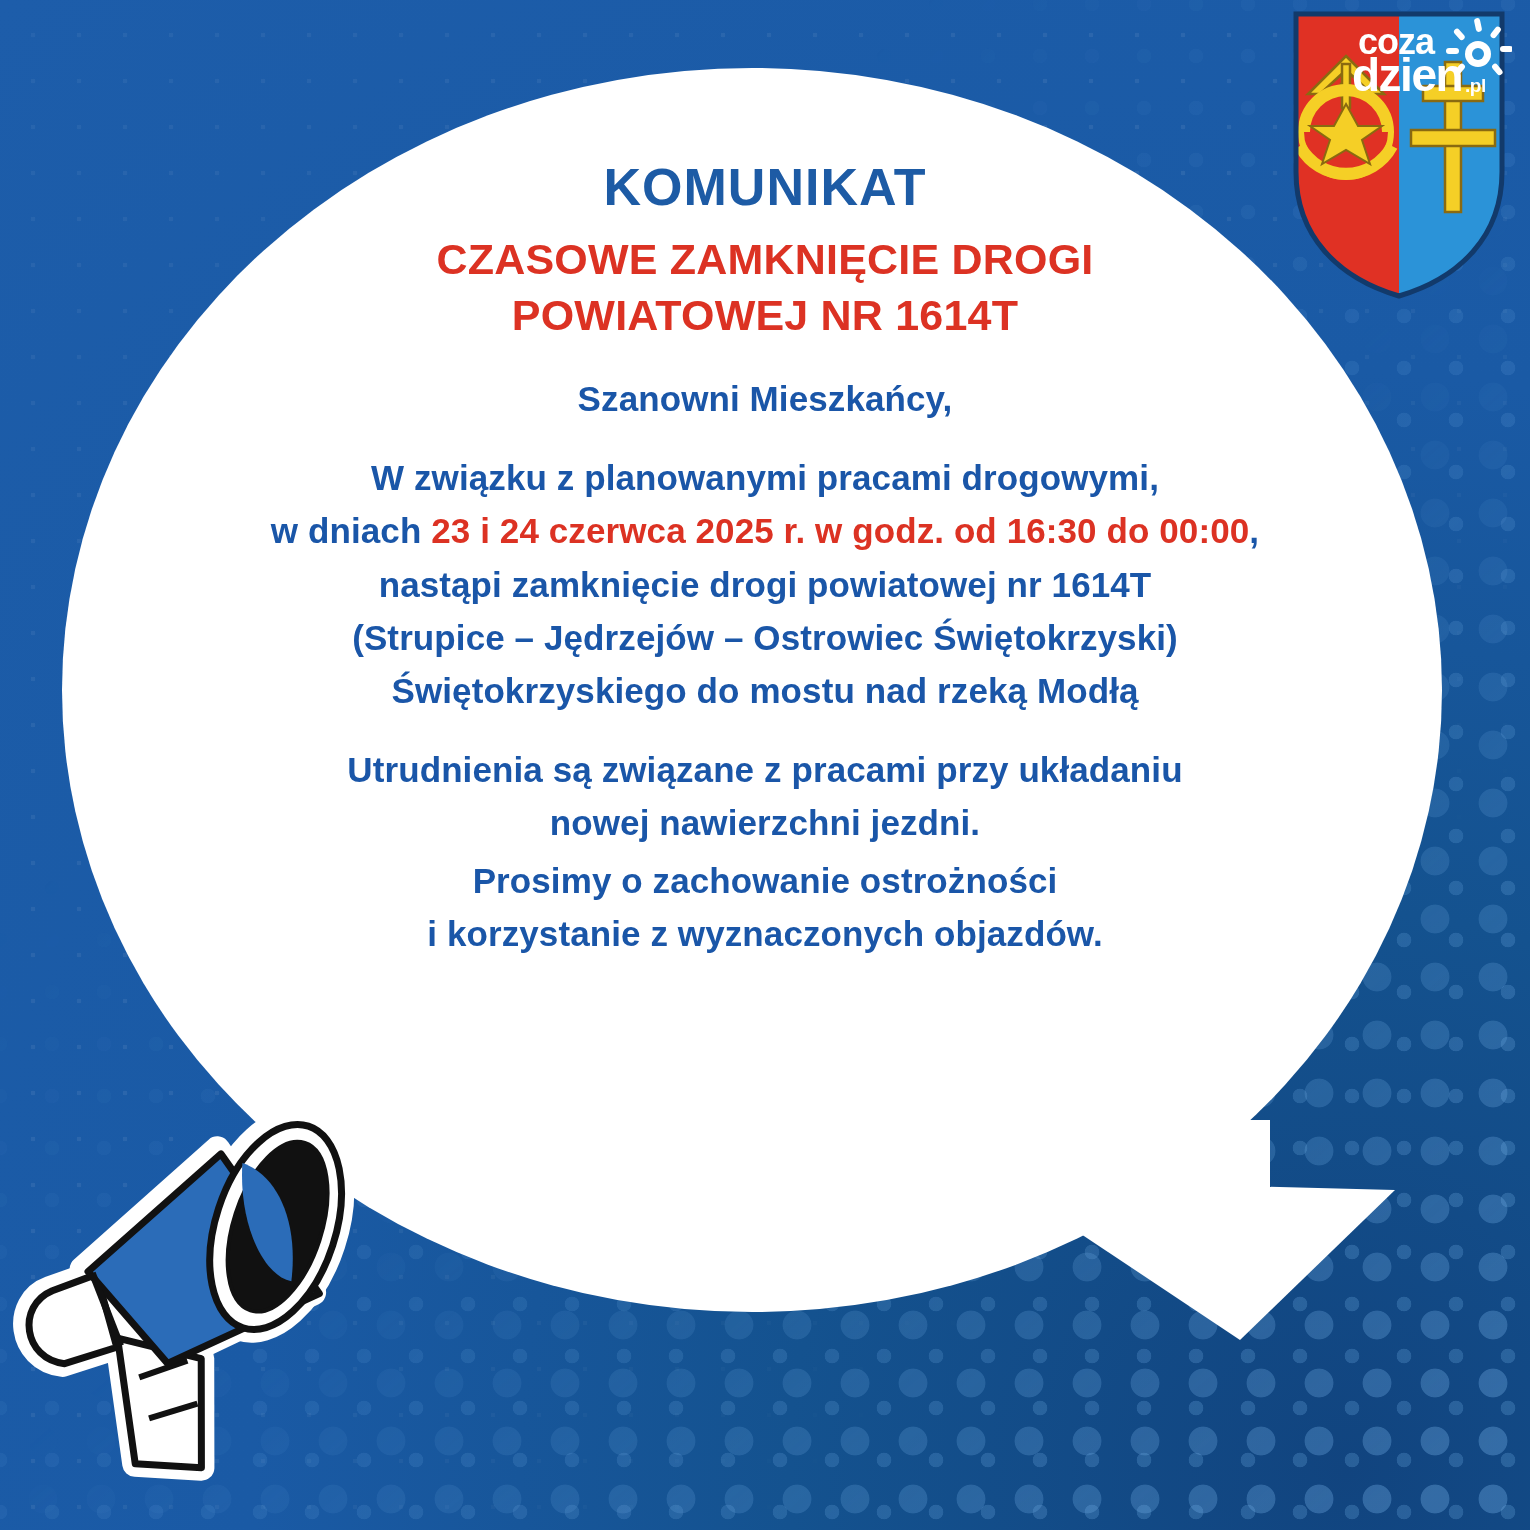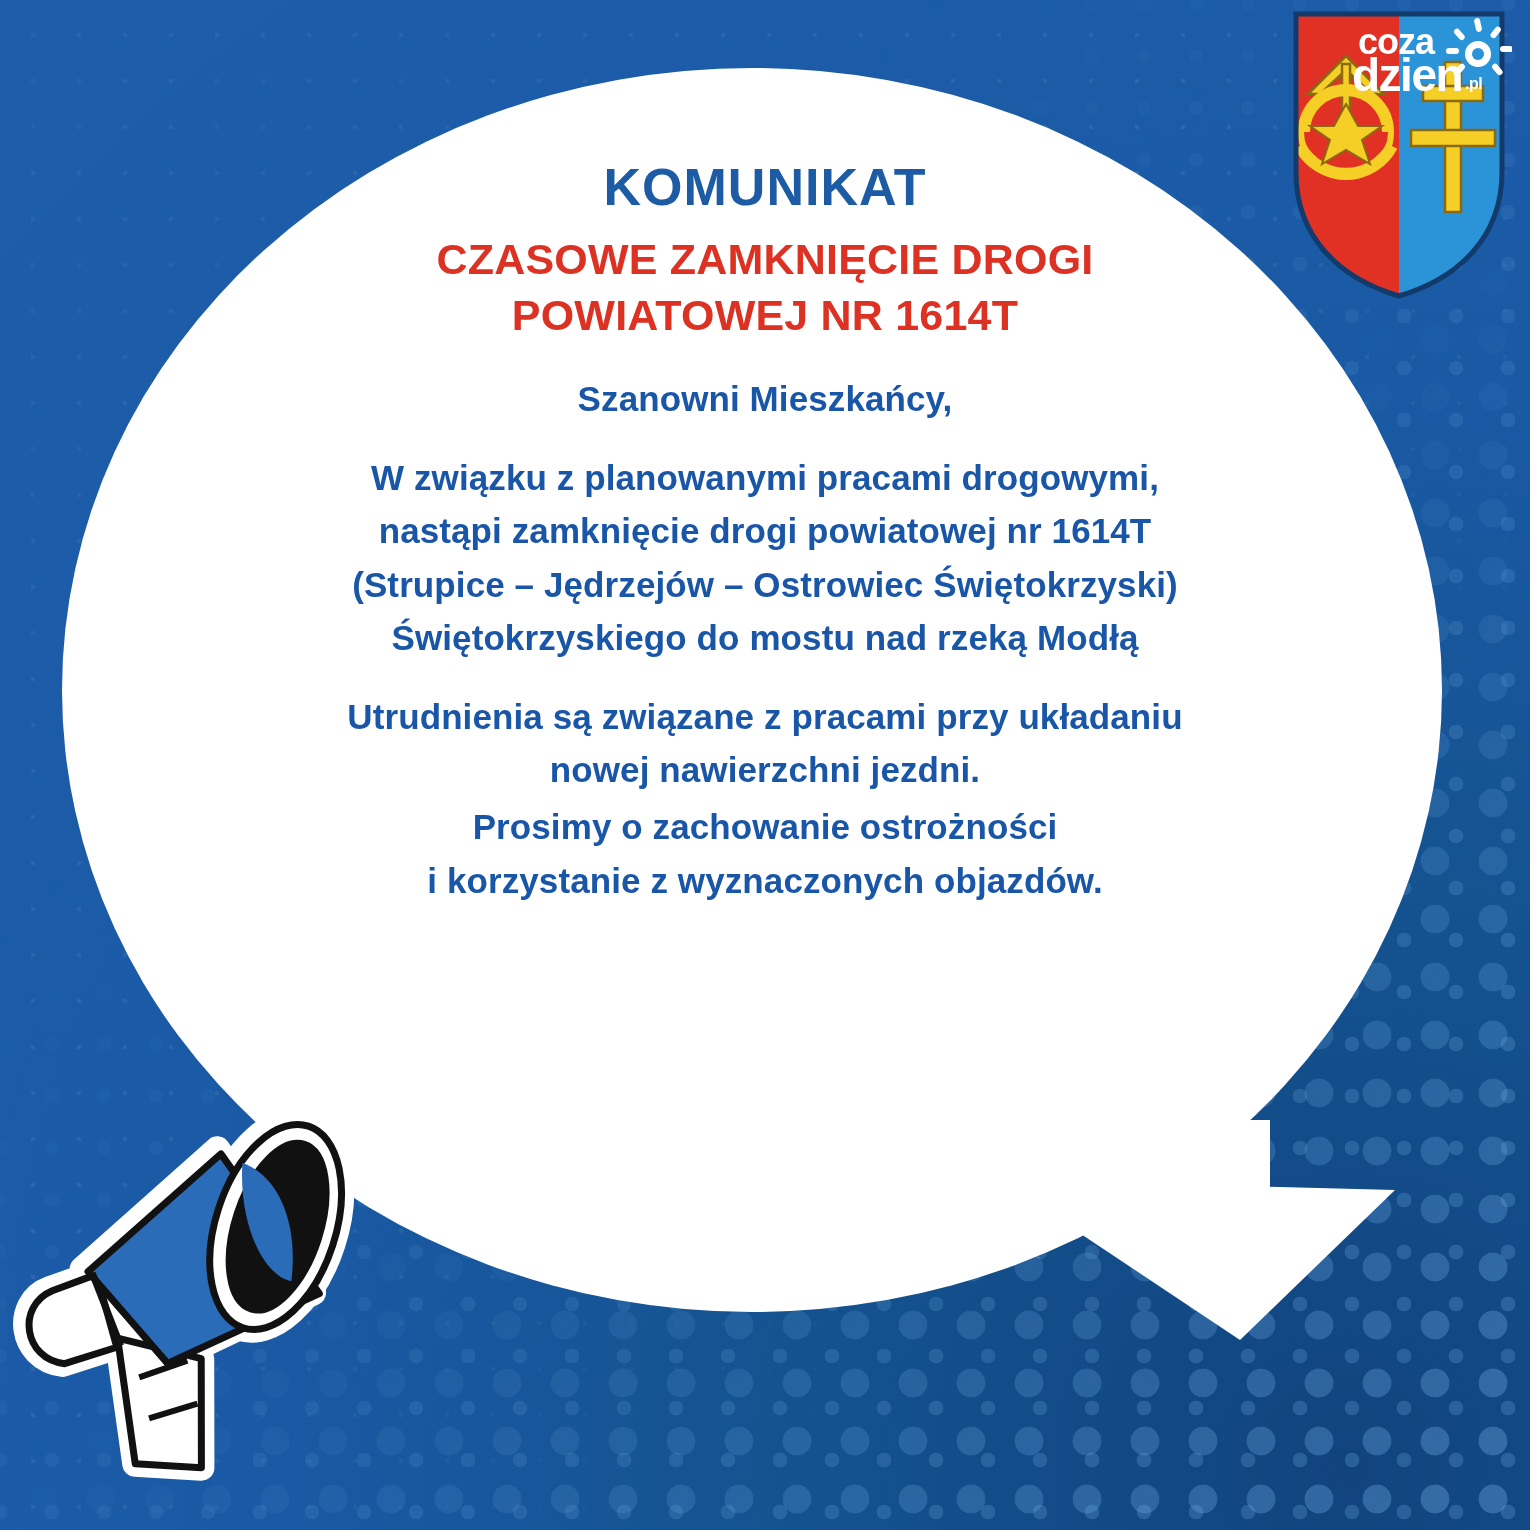--- a/index.html
+++ b/index.html
@@ -114,21 +114,21 @@
     font-size: 36px; font-weight: 800; color: #ffffff;
     letter-spacing: -1px; line-height: 1;
   }
   .logo-t2 {
     position: absolute; left: 0px; top: 36px;
     font-size: 46px; font-weight: 800; color: #ffffff;
     letter-spacing: -1.5px; line-height: 1;
   }
   .logo-t3 {
     position: absolute; left: 113px; top: 60px;
-    font-size: 16px; font-weight: 700; color: #ffffff;
+    font-size: 19px; font-weight: 700; color: #ffffff;
     letter-spacing: -0.5px; line-height: 1;
   }
   #logo-burst { position: absolute; left: 86px; top: 0px; }
 
   
   #megaphone { position: absolute; left: -10px; bottom: 28px; z-index: 7; }
 </style>
 </head>
 <body>
 
@@ -217,20 +217,21 @@
 
     <div id="subtitle">
       <div>CZASOWE ZAMKNIĘCIE DROGI</div>
       <div>POWIATOWEJ NR 1614T</div>
     </div>
 
     <div class="para salute">Szanowni Mieszkańcy,</div>
 
     <div class="para">
       <div>W związku z planowanymi pracami drogowymi,</div>
+      <div><span>w dniach </span><span class="hl">23 i 24 czerwca 2025 r. w godz. od 16:30 do 00:00</span><span>,</span></div>
       <div>nastąpi zamknięcie drogi powiatowej nr 1614T</div>
       <div>(Strupice – Jędrzejów – Ostrowiec Świętokrzyski)</div>
       <div>Świętokrzyskiego do mostu nad rzeką Modłą</div>
     </div>
 
     <div class="para tight">
       <div>Utrudnienia są związane z pracami przy układaniu</div>
       <div>nowej nawierzchni jezdni.</div>
     </div>
 

